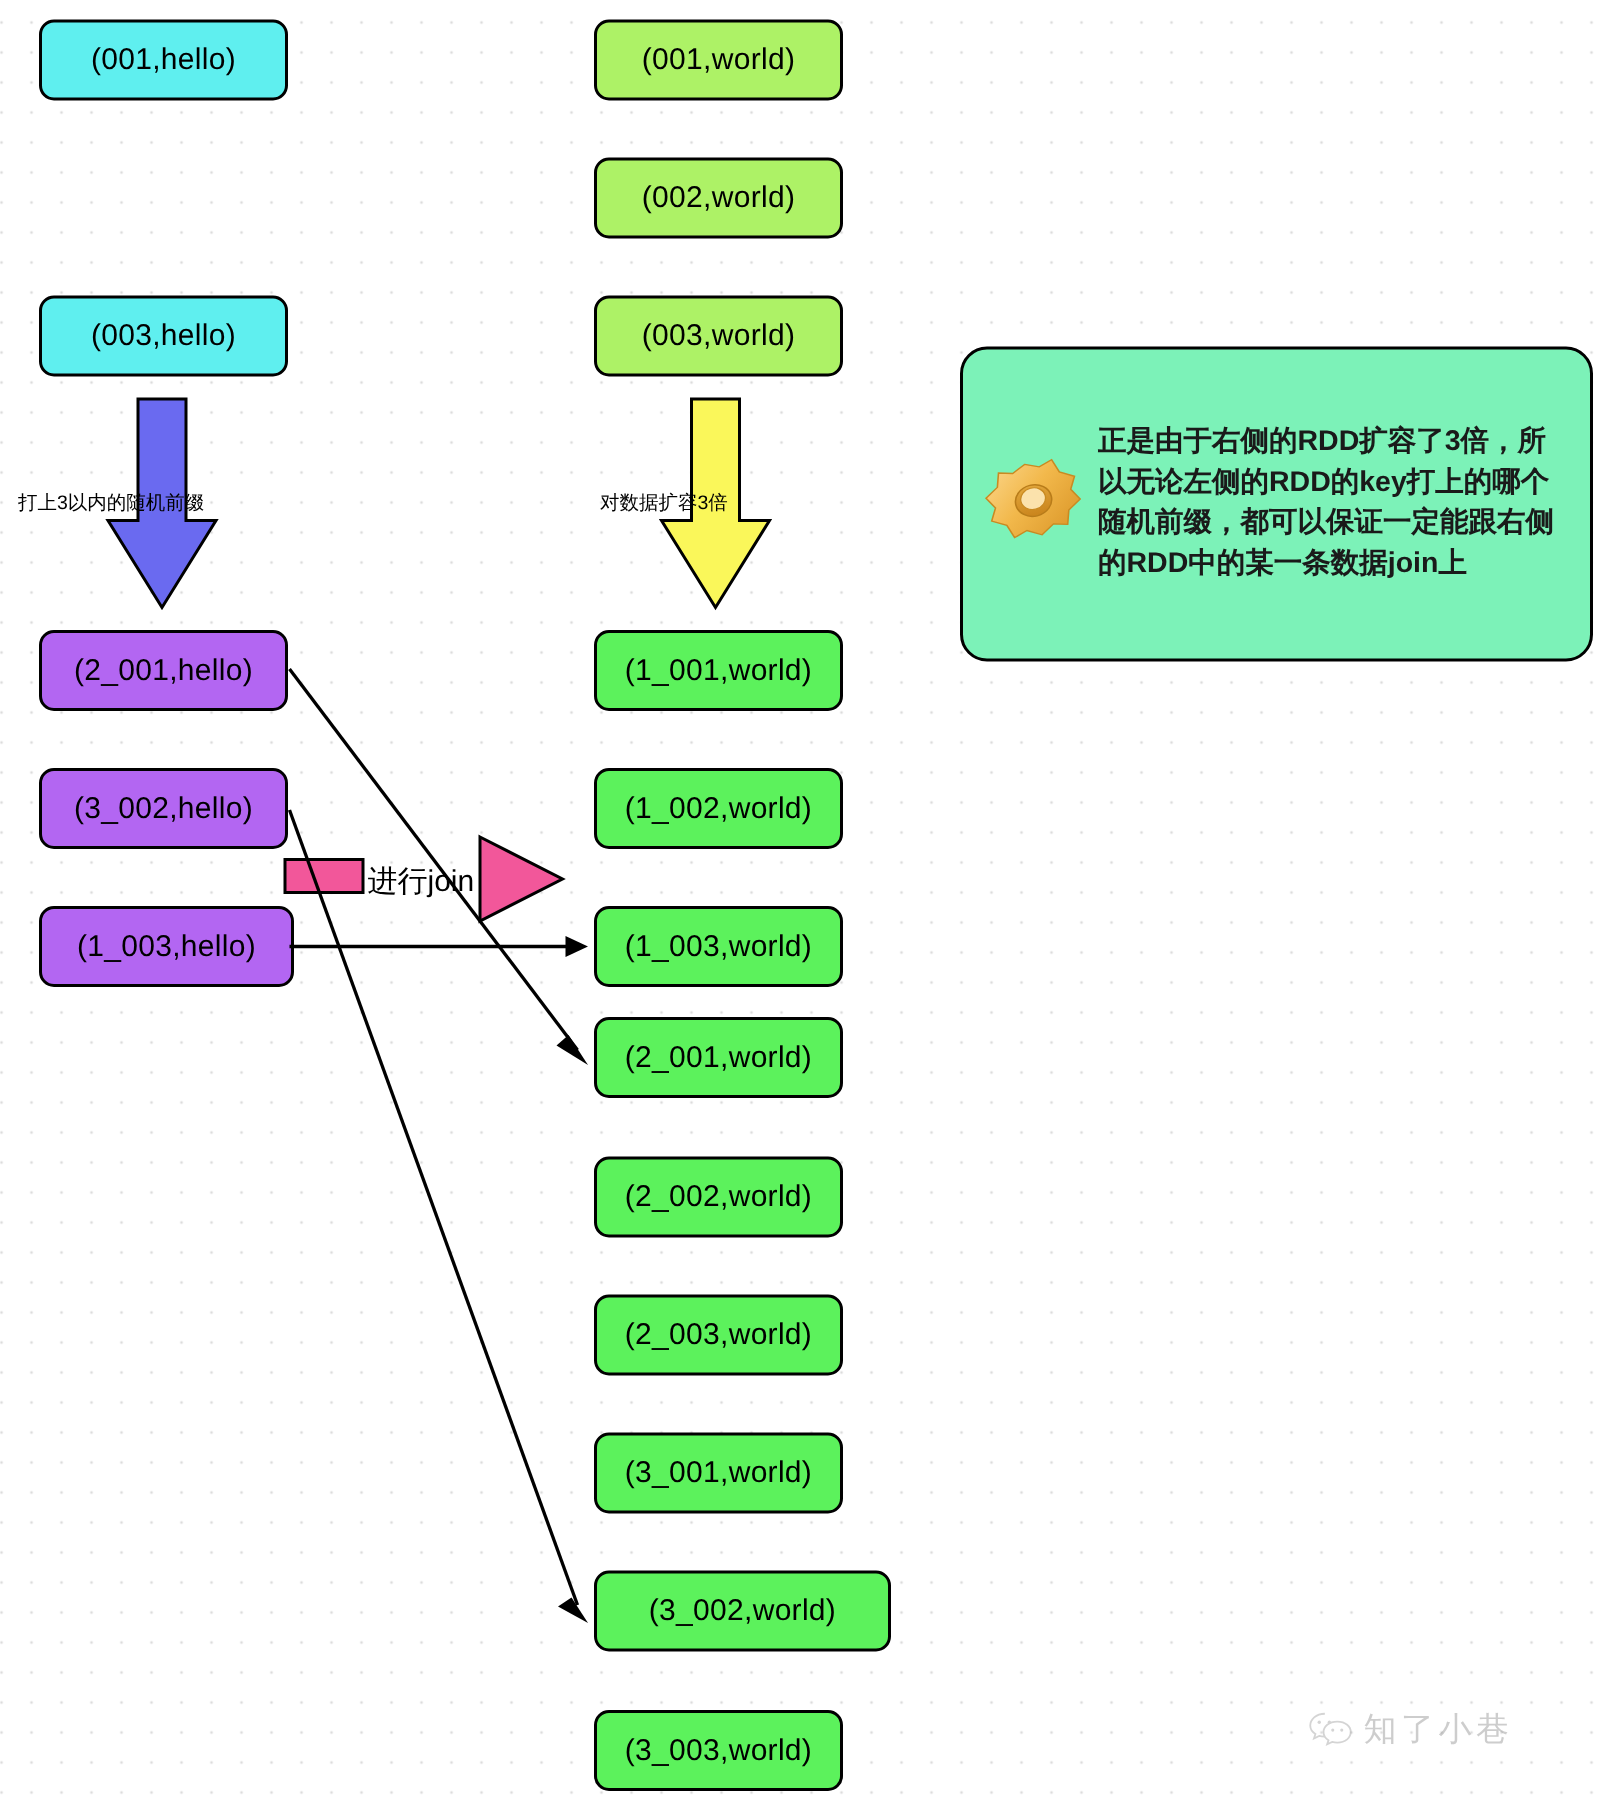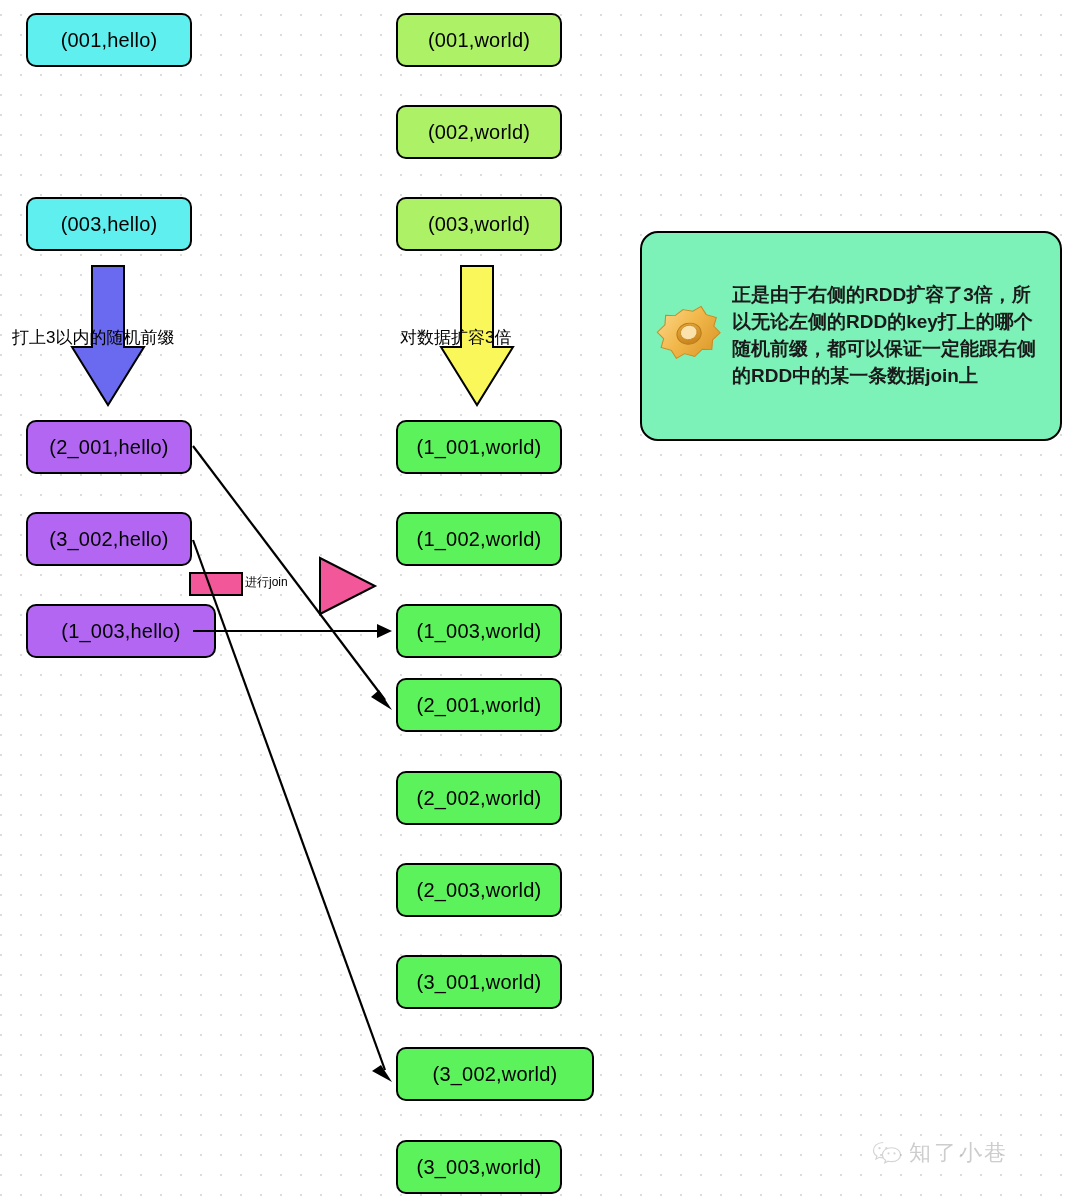--- a/index.html
+++ b/index.html
@@ -34,28 +34,28 @@
     letter-spacing: 0.2px;
     white-space: nowrap;
   }
   .node.left-src   { background: #5FEFEF; }
   .node.right-src  { background: #ADF266; }
   .node.left-pref  { background: #B366F2; }
   .node.right-exp  { background: #5CF25C; }
 
   .stepLabel {
     position: absolute;
-    font-size: 17px;
+    font-size: 13px;
     color: #000000;
     white-space: nowrap;
     z-index: 6;
   }
   .joinLabel {
     position: absolute;
-    font-size: 12px;
+    font-size: 20px;
     color: #000000;
     white-space: nowrap;
     z-index: 7;
   }
 
   svg.overlay {
     position: absolute;
     left: 0;
     top: 0;
     width: 1070px;
@@ -124,21 +124,21 @@
   <div class="node right-src" style="left:396px; top:197px; width:166px; height:54px;">
     <span>(003,world)</span>
   </div>
 
   <div class="node left-pref" style="left:26px; top:420px; width:166px; height:54px;">
     <span>(2_001,hello)</span>
   </div>
   <div class="node left-pref" style="left:26px; top:512px; width:166px; height:54px;">
     <span>(3_002,hello)</span>
   </div>
-  <div class="node left-pref" style="left:26px; top:604px; width:190px; height:54px;">
+  <div class="node left-pref" style="left:26px; top:604px; width:170px; height:54px;">
     <span>(1_003,hello)</span>
   </div>
 
   <div class="node right-exp" style="left:396px; top:420px; width:166px; height:54px;">
     <span>(1_001,world)</span>
   </div>
   <div class="node right-exp" style="left:396px; top:512px; width:166px; height:54px;">
     <span>(1_002,world)</span>
   </div>
   <div class="node right-exp" style="left:396px; top:604px; width:166px; height:54px;">

